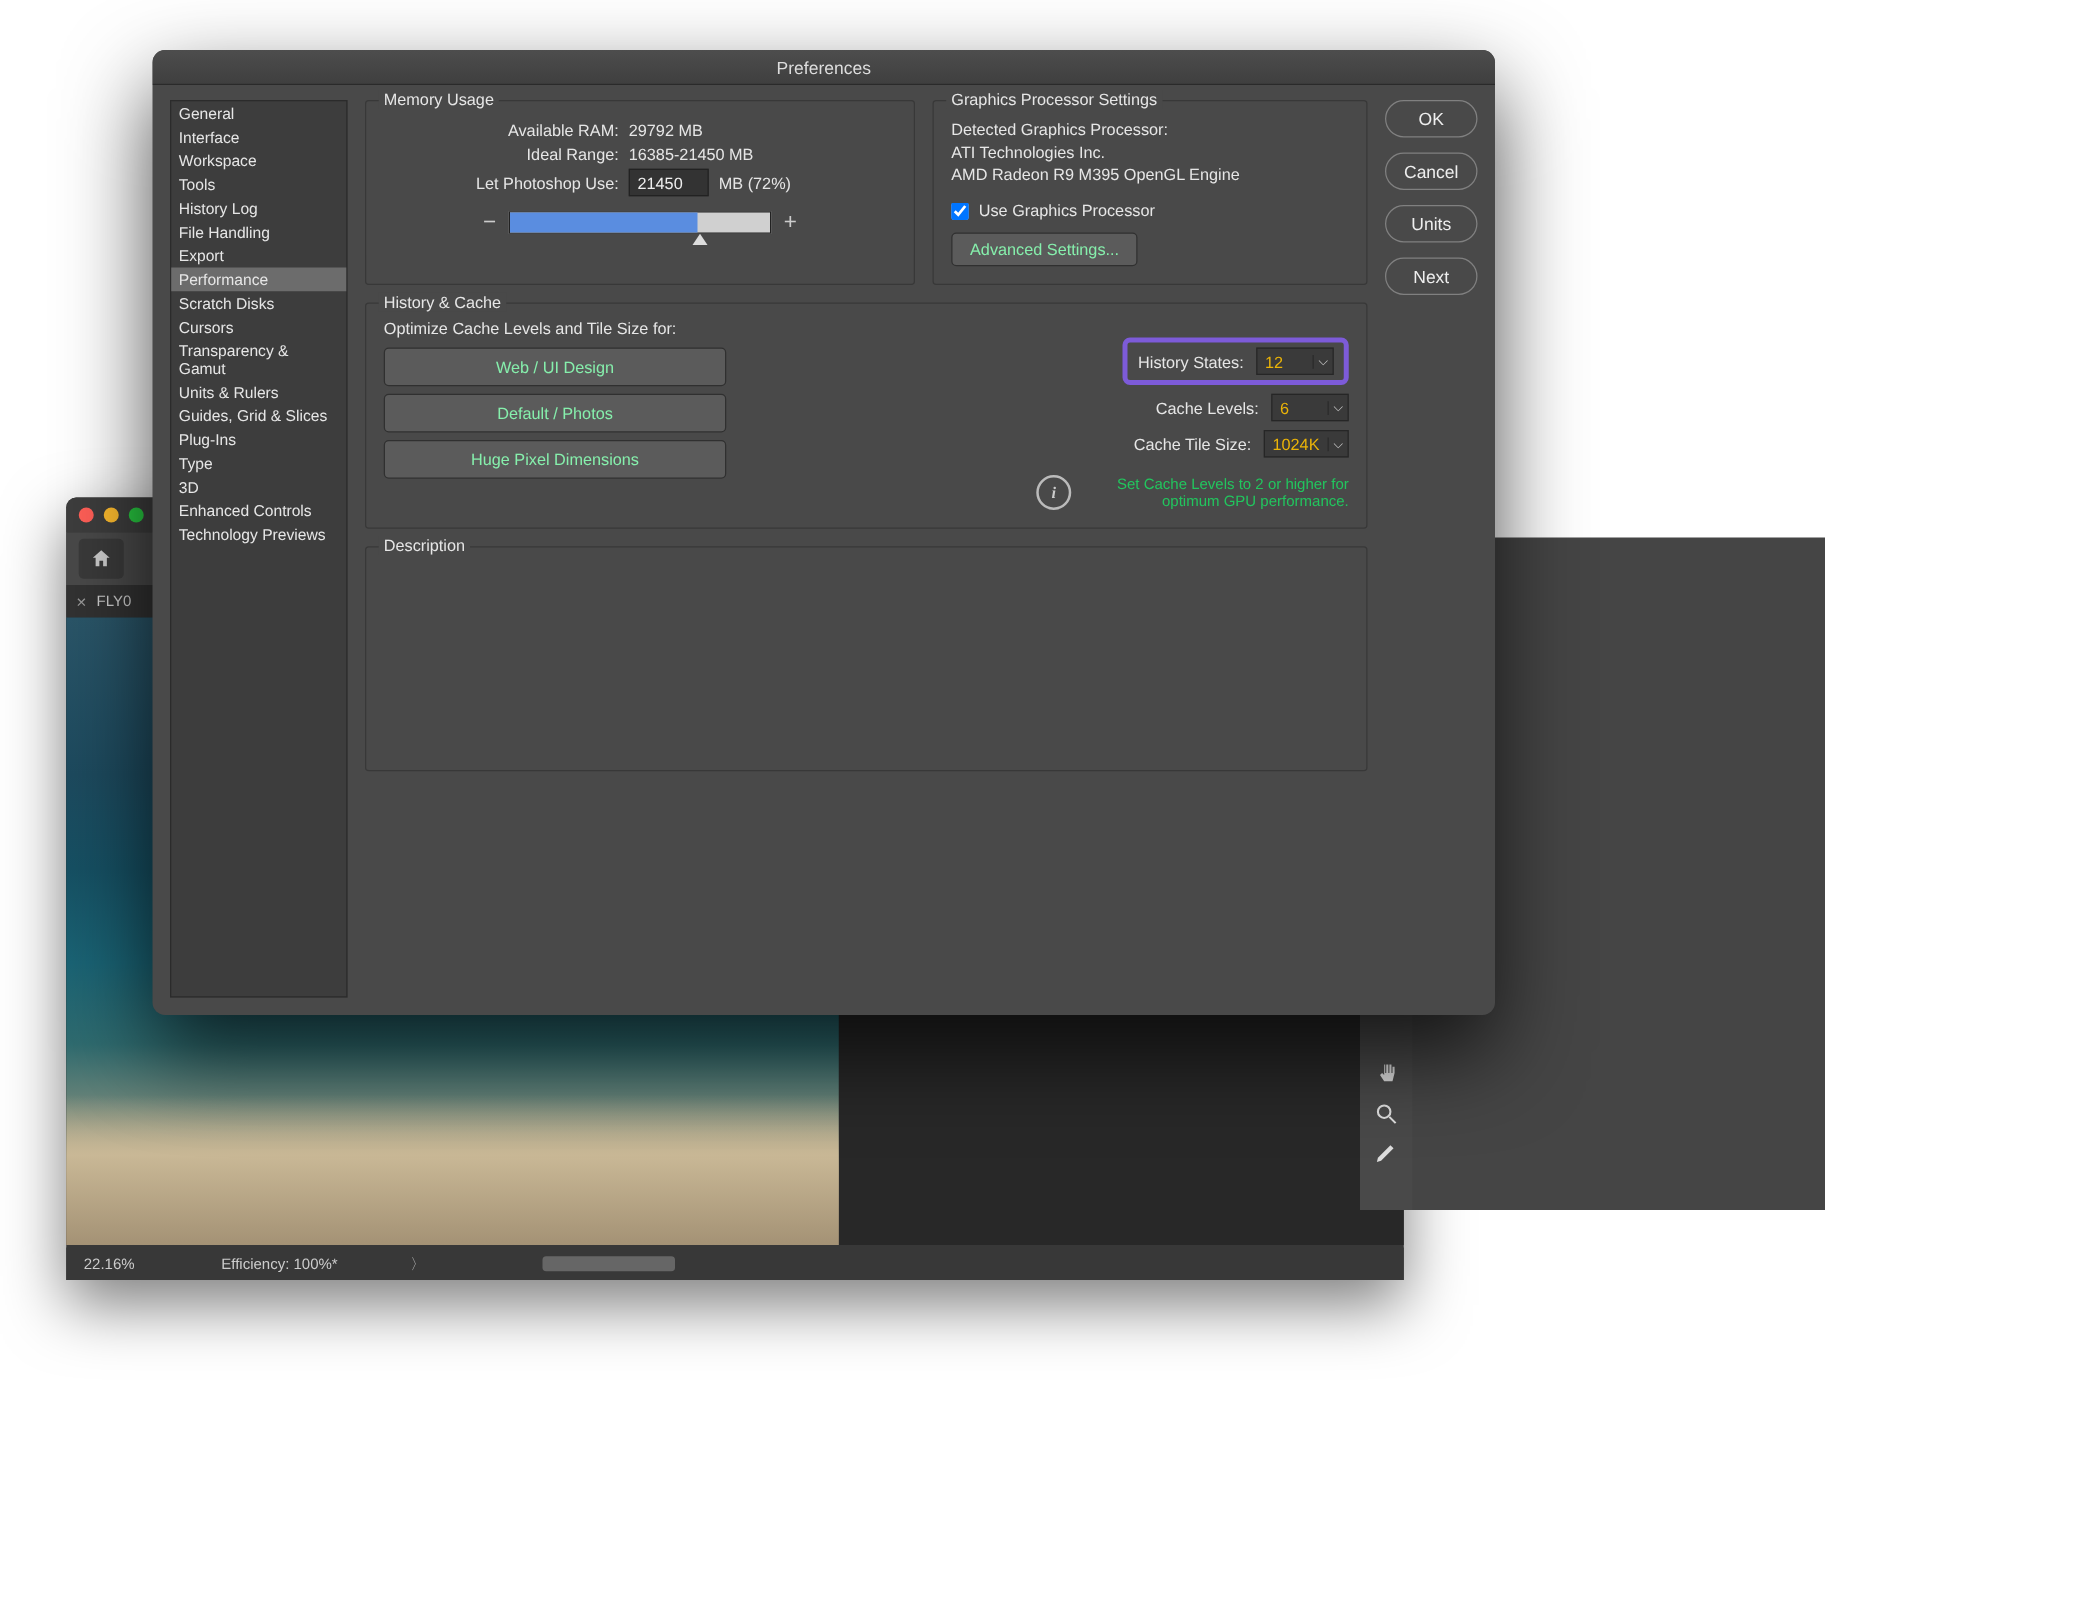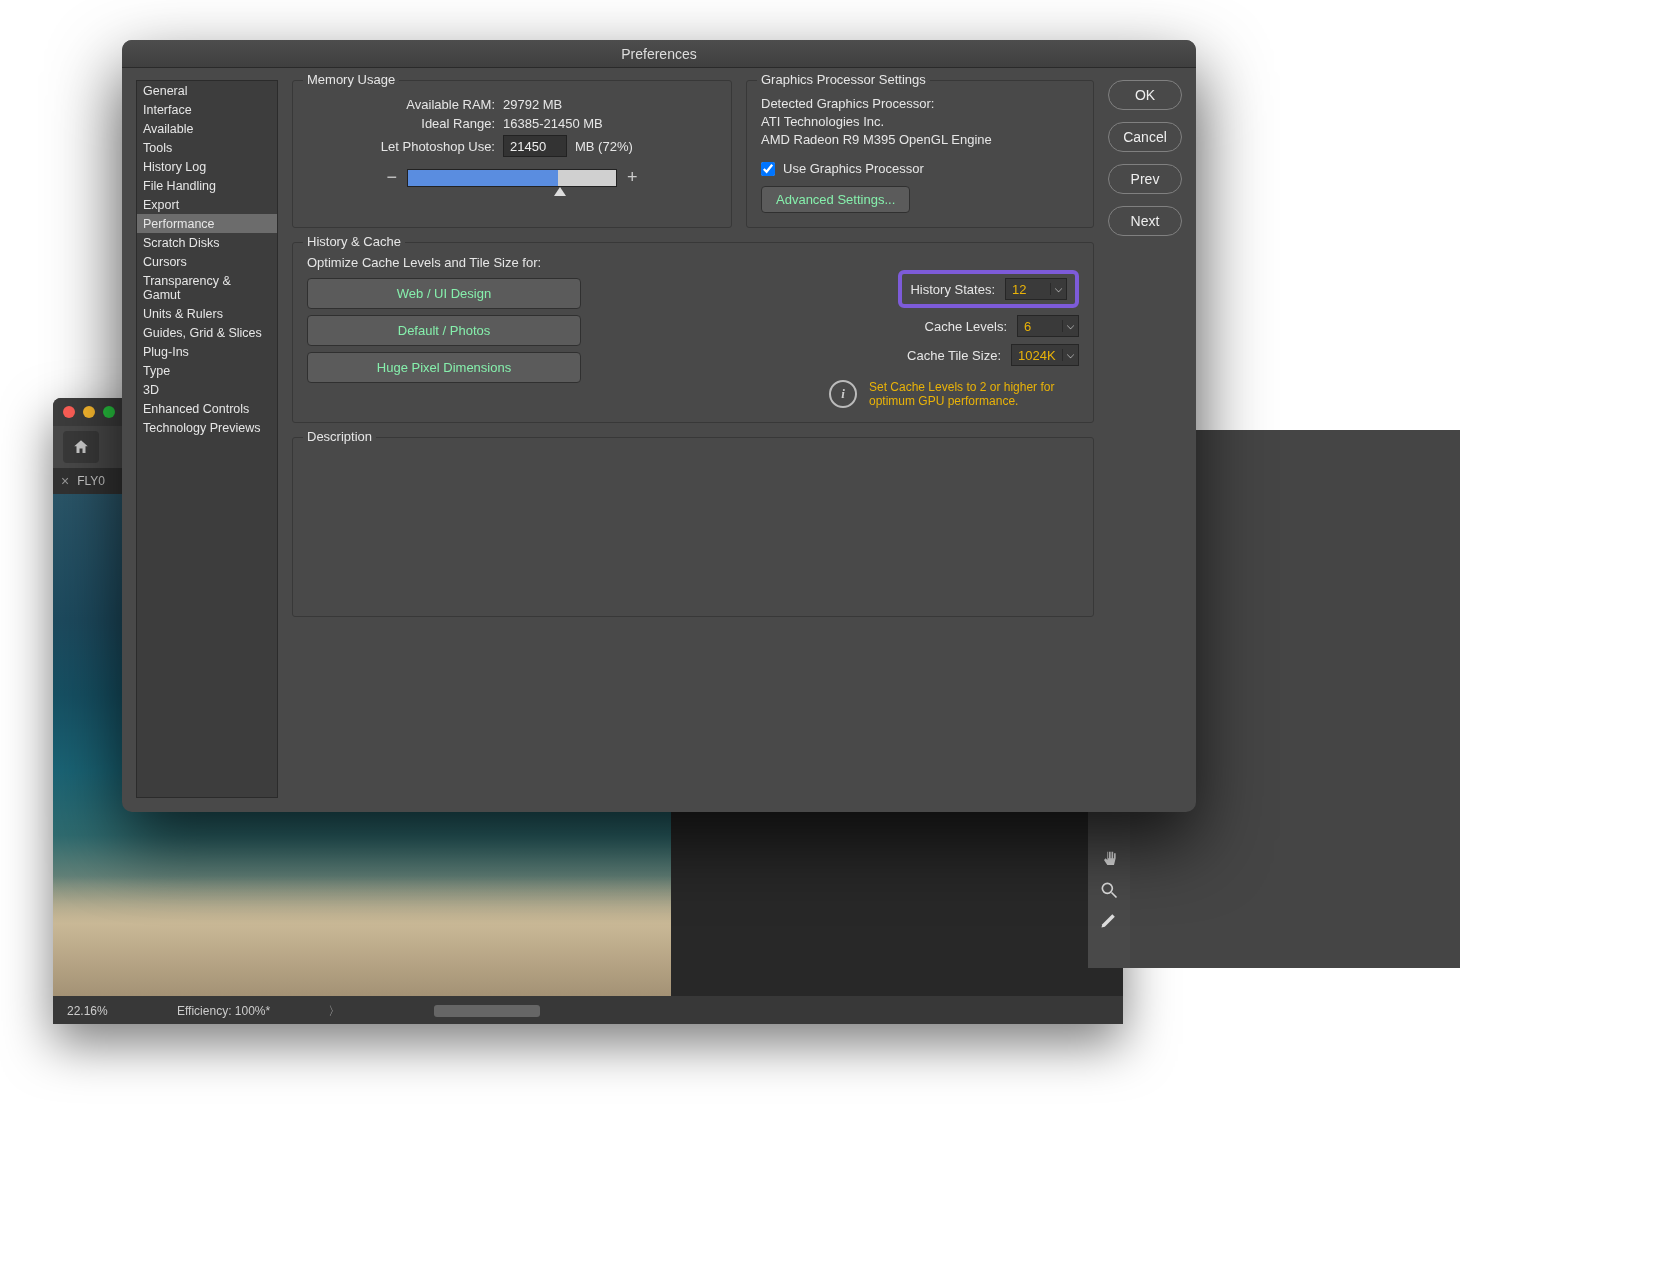--- a/index.html
+++ b/index.html
@@ -75,21 +75,21 @@
   .hist-right{flex:1;padding-top:8px;}
   .field-row{display:flex;align-items:center;justify-content:flex-end;gap:10px;margin:7px 0;}
   .field-row label{text-align:right;}
   .combo{display:flex;align-items:center;background:#3a3a3a;border:1px solid #262626;height:22px;}
   .combo input{background:transparent;border:none;color:#eab308;width:44px;padding:0 6px;font-size:13px;}
   .combo .arrow{width:16px;text-align:center;color:#ccc;border-left:1px solid #2a2a2a;font-size:10px;}
   .combo.lg input{width:50px;}
   .highlight{border:4px solid #7d5bd9;border-radius:6px;padding:4px 8px;display:inline-flex;align-items:center;gap:10px;}
   .info-row{display:flex;gap:12px;margin-top:14px;align-items:flex-start;justify-content:flex-end;}
   .info-icon{width:28px;height:28px;border:2px solid #bbb;border-radius:50%;display:flex;align-items:center;justify-content:center;font-family:serif;font-style:italic;font-weight:bold;color:#ccc;flex-shrink:0;}
-  .info-text{font-size:12px;max-width:210px;color:#eab308;}
+  .info-text{font-size:12px;max-width:210px;color:#22c55e;text-align:right;}
   
   .opts .chk{margin:4px 0;}
   .desc{min-height:180px;}
   
   .right-btns{width:74px;display:flex;flex-direction:column;gap:12px;}
   .rbtn{background:transparent;border:1px solid #808080;border-radius:18px;height:30px;display:flex;align-items:center;justify-content:center;color:#eee;font-size:14px;}
 </style>
 </head>
 <body>
 
@@ -141,21 +141,21 @@
           </svg></span>
     </div>
   </div>
 
   <div class="dialog">
     <div class="dlg-title">Preferences</div>
     <div class="dlg-body">
       <div class="sidebar" id="sidebar">
           <div class="item">General</div>
           <div class="item">Interface</div>
-          <div class="item">Available</div>
+          <div class="item">Workspace</div>
           <div class="item">Tools</div>
           <div class="item">History Log</div>
           <div class="item">File Handling</div>
           <div class="item">Export</div>
           <div class="item sel">Performance</div>
           <div class="item">Scratch Disks</div>
           <div class="item">Cursors</div>
           <div class="item">Transparency &amp; Gamut</div>
           <div class="item">Units &amp; Rulers</div>
           <div class="item">Guides, Grid &amp; Slices</div>
@@ -250,19 +250,19 @@
 
 
         <div class="group desc">
           <div class="group-title">Description</div>
         </div>
       </div>
 
       <div class="right-btns">
         <div class="rbtn">OK</div>
         <div class="rbtn">Cancel</div>
-        <div class="rbtn">Prev</div>
+        <div class="rbtn">Units</div>
         <div class="rbtn">Next</div>
       </div>
     </div>
   </div>
 
 </div>
 
 </body></html>

